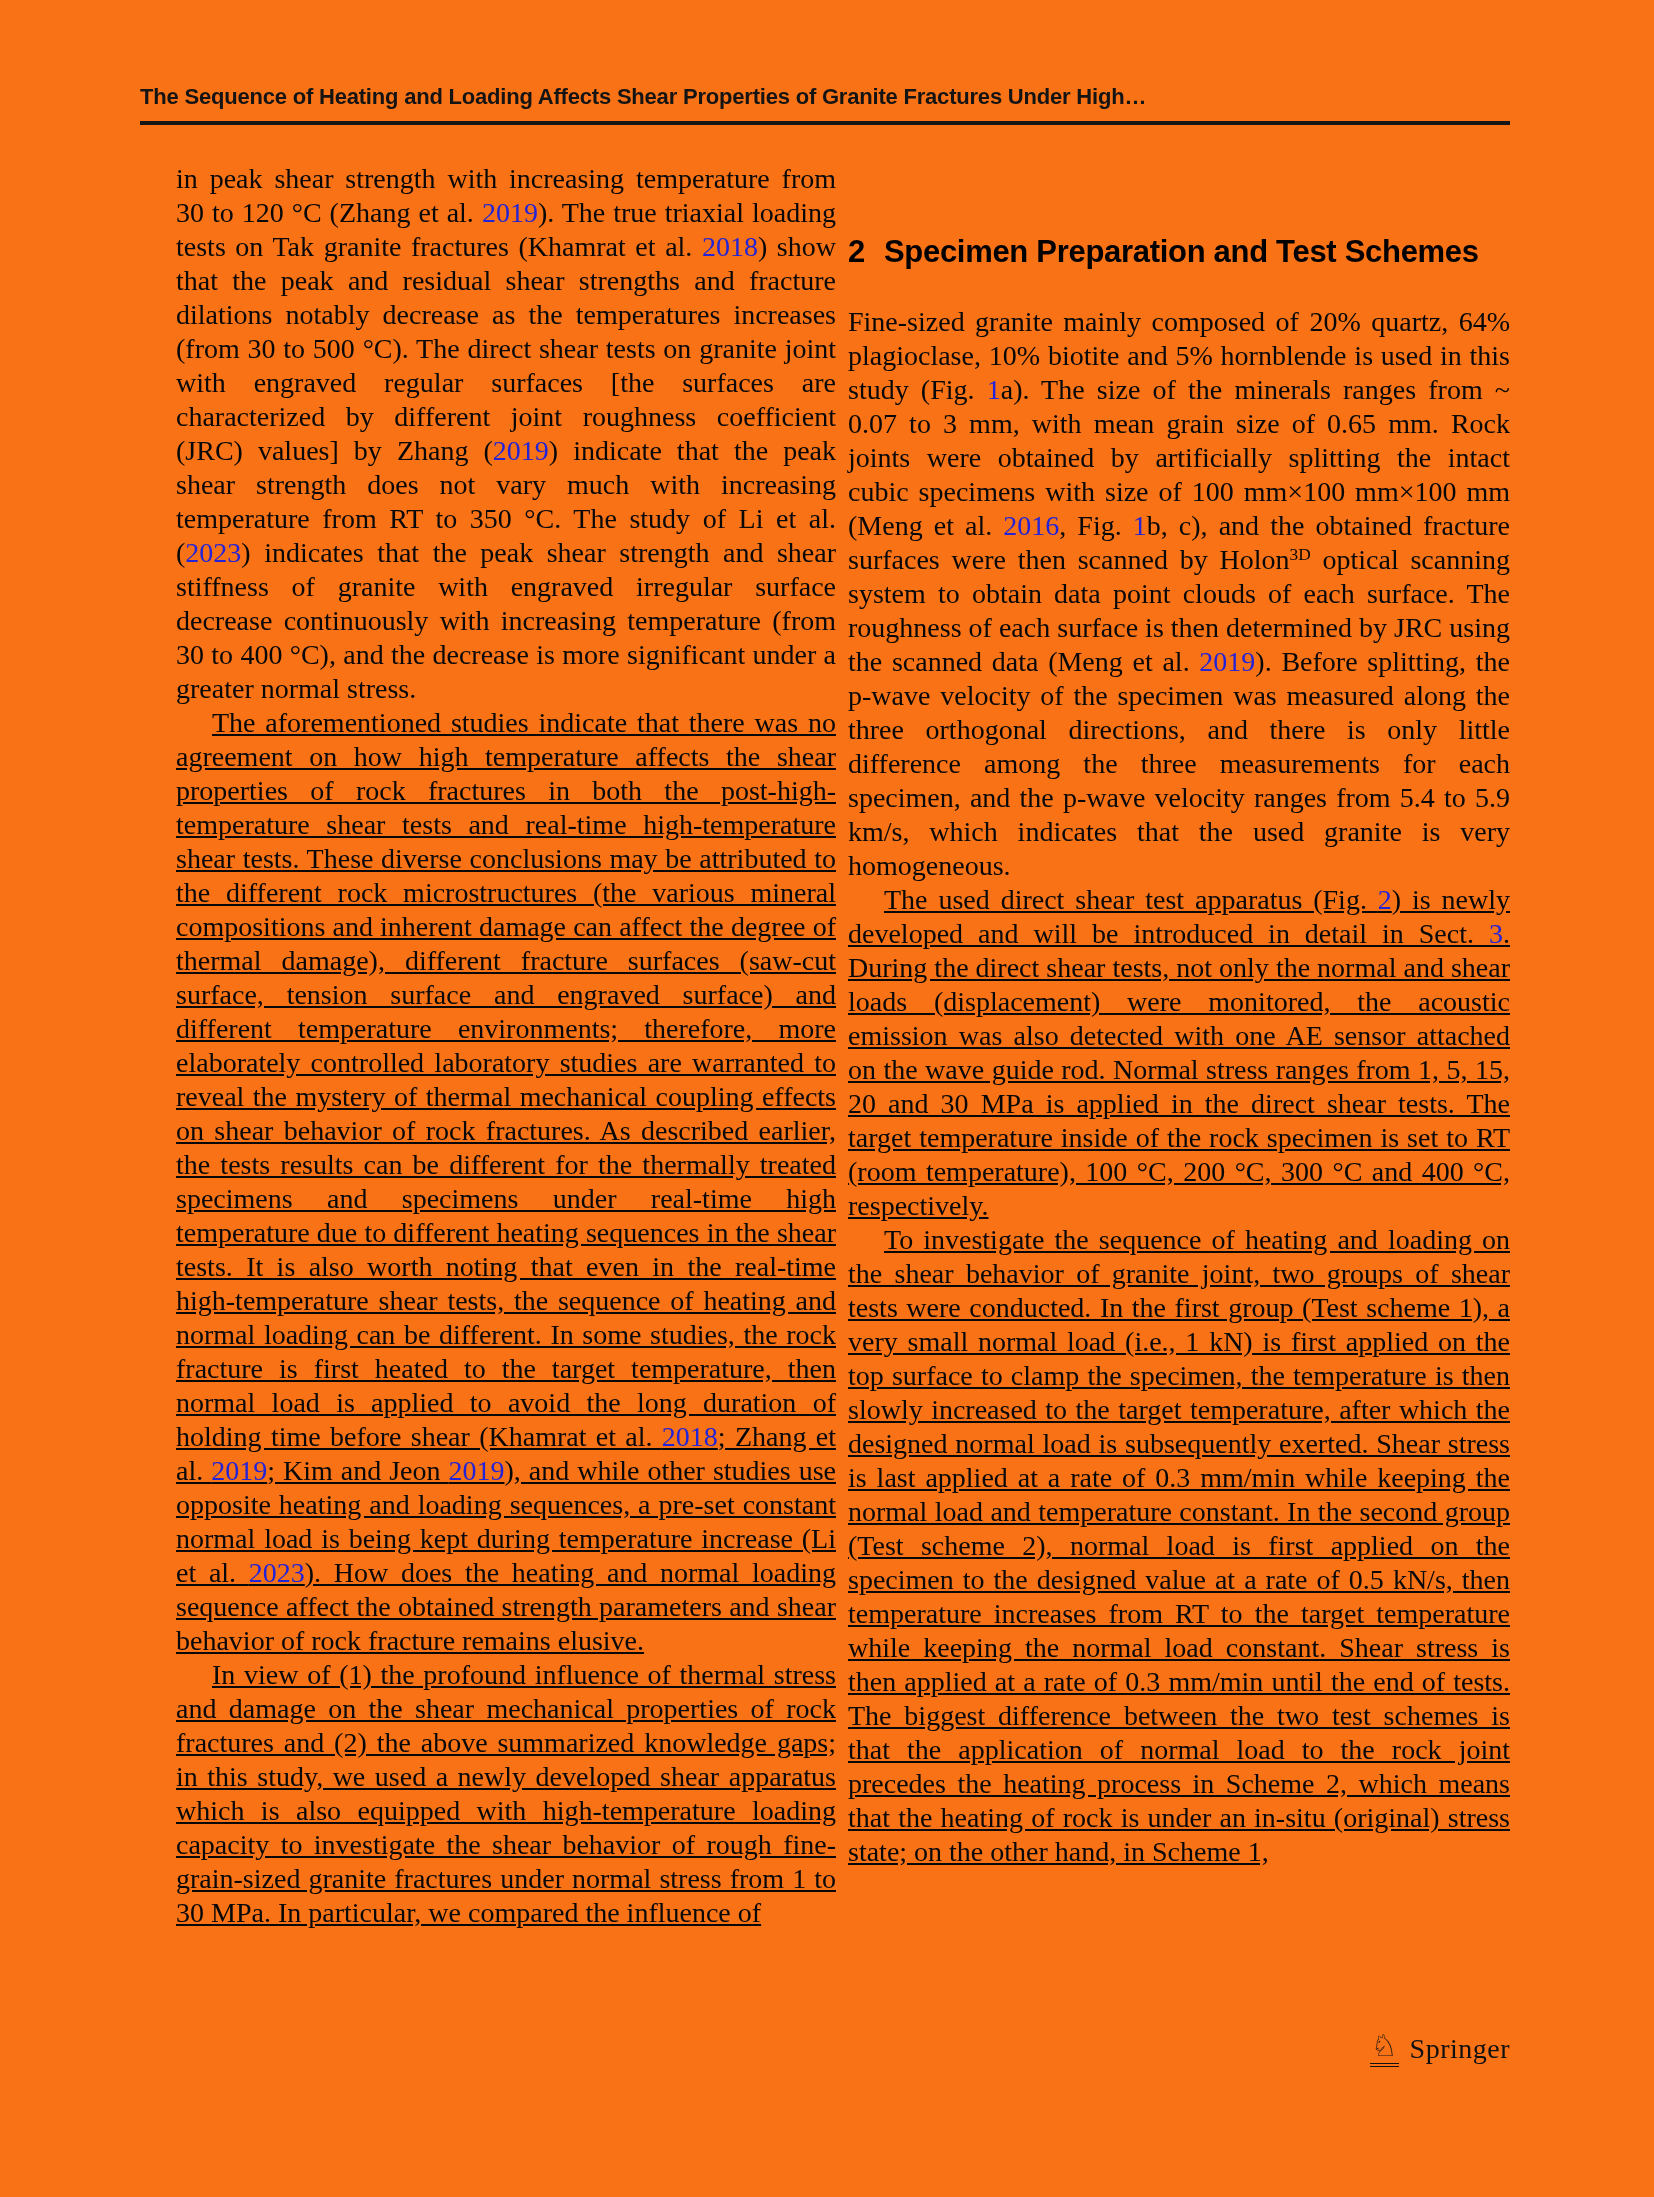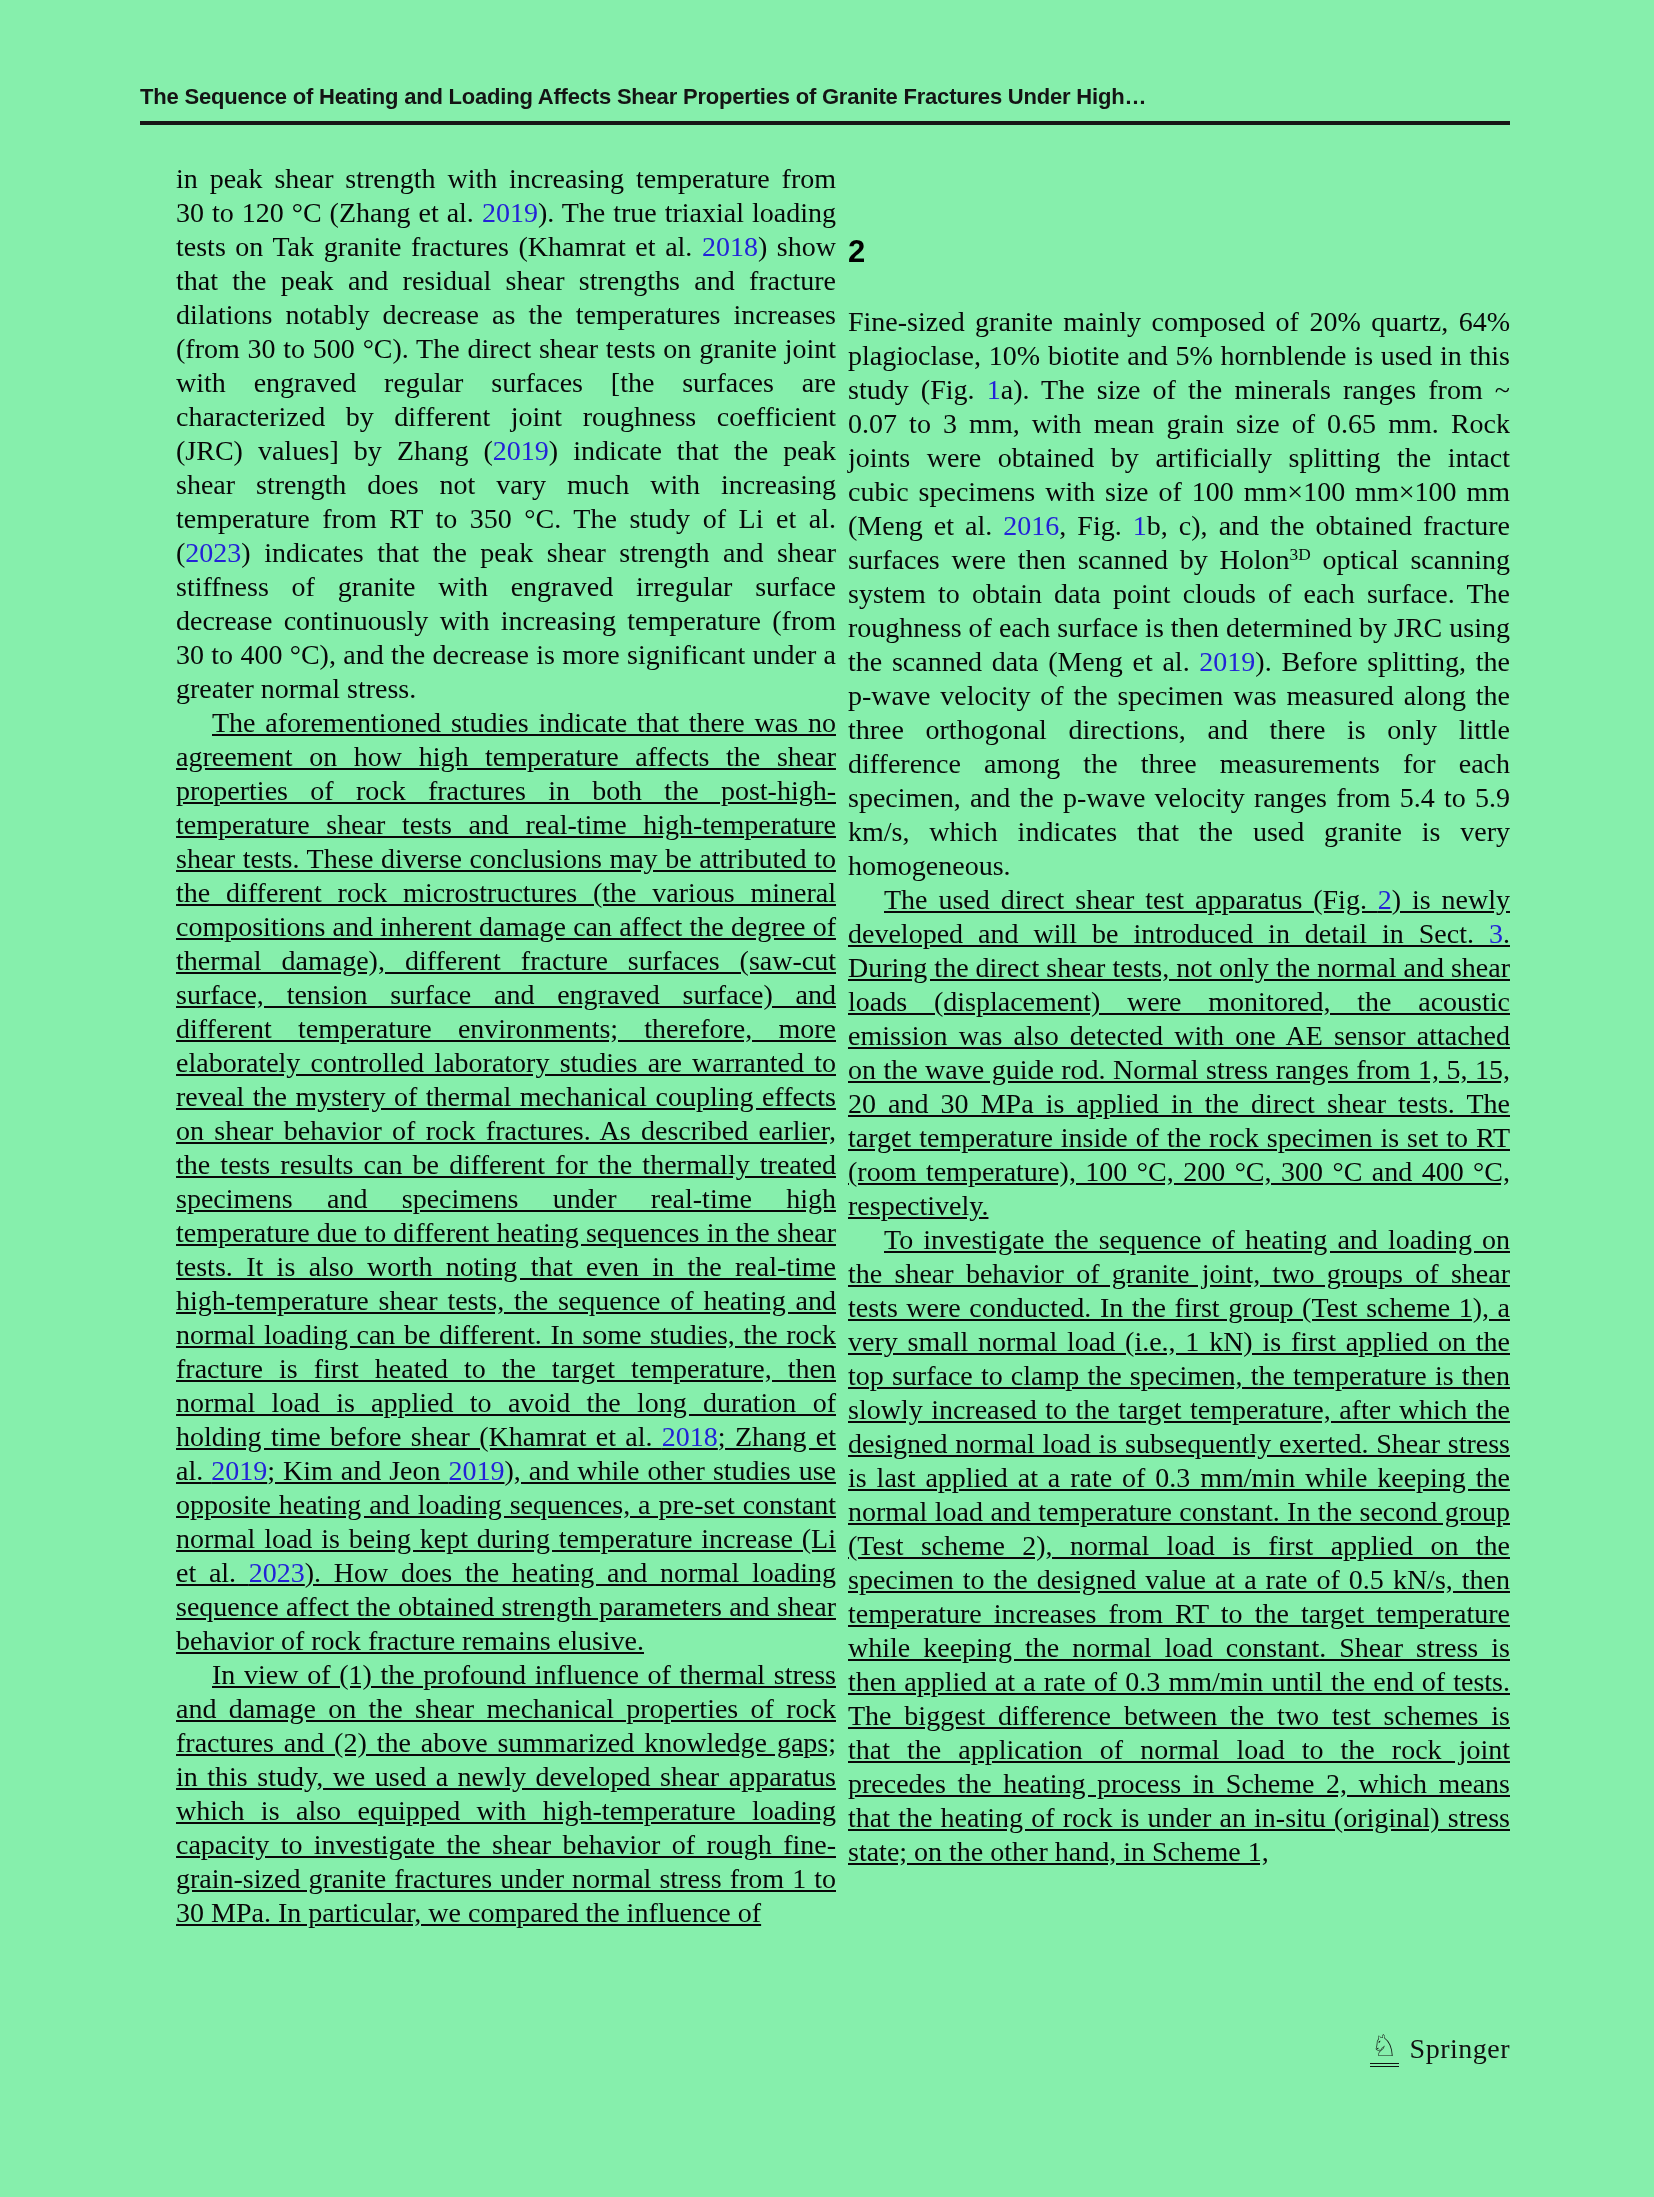--- a/index.html
+++ b/index.html
@@ -4,21 +4,21 @@
 <style>
   html, body {
     margin: 0;
     padding: 0;
     background: #ffffff;
   }
   .page {
     position: relative;
     width: 1654px;
     height: 2197px;
-    background: #86efac;
+    background: #f97316;
     overflow: hidden;
     font-family: "Liberation Serif", serif;
     color: #080808;
   }
   .running-title {
     position: absolute;
     left: 140px;
     top: 84px;
     width: 1370px;
     font-family: "Liberation Sans", sans-serif;
@@ -105,20 +105,21 @@
         <p class="body-par"><span>in peak shear strength with increasing temperature from 30 to 120 °C (Zhang et al. </span><span class="cite">2019</span><span>). The true triaxial loading tests on Tak granite fractures (Khamrat et al. </span><span class="cite">2018</span><span>) show that the peak and residual shear strengths and fracture dilations notably decrease as the temperatures increases (from 30 to 500 °C). The direct shear tests on granite joint with engraved regular surfaces [the surfaces are characterized by different joint roughness coefficient (JRC) values] by Zhang (</span><span class="cite">2019</span><span>) indicate that the peak shear strength does not vary much with increasing temperature from RT to 350 °C. The study of Li et al. (</span><span class="cite">2023</span><span>) indicates that the peak shear strength and shear stiffness of granite with engraved irregular surface decrease continuously with increasing temperature (from 30 to 400 °C), and the decrease is more significant under a greater normal stress.</span></p>
         <p class="body-par indent"><span>The aforementioned studies indicate that there was no agreement on how high temperature affects the shear properties of rock fractures in both the post-high-temperature shear tests and real-time high-temperature shear tests. These diverse conclusions may be attributed to the different rock microstructures (the various mineral compositions and inherent damage can affect the degree of thermal damage), different fracture surfaces (saw-cut surface, tension surface and engraved surface) and different temperature environments; therefore, more elaborately controlled laboratory studies are warranted to reveal the mystery of thermal mechanical coupling effects on shear behavior of rock fractures. As described earlier, the tests results can be different for the thermally treated specimens and specimens under real-time high temperature due to different heating sequences in the shear tests. It is also worth noting that even in the real-time high-temperature shear tests, the sequence of heating and normal loading can be different. In some studies, the rock fracture is first heated to the target temperature, then normal load is applied to avoid the long duration of holding time before shear (Khamrat et al. </span><span class="cite">2018</span><span>; Zhang et al. </span><span class="cite">2019</span><span>; Kim and Jeon </span><span class="cite">2019</span><span>), and while other studies use opposite heating and loading sequences, a pre-set constant normal load is being kept during temperature increase (Li et al. </span><span class="cite">2023</span><span>). How does the heating and normal loading sequence affect the obtained strength parameters and shear behavior of rock fracture remains elusive.</span></p>
         <p class="body-par indent"><span>In view of (1) the profound influence of thermal stress and damage on the shear mechanical properties of rock fractures and (2) the above summarized knowledge gaps; in this study, we used a newly developed shear apparatus which is also equipped with high-temperature loading capacity to investigate the shear behavior of rough fine-grain-sized granite fractures under normal stress from 1 to 30 MPa. In particular, we compared the influence of</span></p>
       </div>
   </div>
 
   <div class="col col-right">
 
     <h2 class="section-heading">
       <span>2</span>
+      <span>Specimen Preparation and Test Schemes</span>
     </h2>
 
     <div>
         <p class="body-par"><span>Fine-sized granite mainly composed of 20% quartz, 64% plagioclase, 10% biotite and 5% hornblende is used in this study (Fig. </span><span class="cite">1</span><span>a). The size of the minerals ranges from ~ 0.07 to 3 mm, with mean grain size of 0.65 mm. Rock joints were obtained by artificially splitting the intact cubic specimens with size of 100 mm×100 mm×100 mm (Meng et al. </span><span class="cite">2016</span><span>, Fig. </span><span class="cite">1</span><span>b, c), and the obtained fracture surfaces were then scanned by Holon</span><span class="sup">3D</span><span> optical scanning system to obtain data point clouds of each surface. The roughness of each surface is then determined by JRC using the scanned data (Meng et al. </span><span class="cite">2019</span><span>). Before splitting, the p-wave velocity of the specimen was measured along the three orthogonal directions, and there is only little difference among the three measurements for each specimen, and the p-wave velocity ranges from 5.4 to 5.9 km/s, which indicates that the used granite is very homogeneous.</span></p>
         <p class="body-par indent"><span>The used direct shear test apparatus (Fig. </span><span class="cite">2</span><span>) is newly developed and will be introduced in detail in Sect. </span><span class="cite">3</span><span>. During the direct shear tests, not only the normal and shear loads (displacement) were monitored, the acoustic emission was also detected with one AE sensor attached on the wave guide rod. Normal stress ranges from 1, 5, 15, 20 and 30 MPa is applied in the direct shear tests. The target temperature inside of the rock specimen is set to RT (room temperature), 100 °C, 200 °C, 300 °C and 400 °C, respectively.</span></p>
         <p class="body-par indent"><span>To investigate the sequence of heating and loading on the shear behavior of granite joint, two groups of shear tests were conducted. In the first group (Test scheme 1), a very small normal load (i.e., 1 kN) is first applied on the top surface to clamp the specimen, the temperature is then slowly increased to the target temperature, after which the designed normal load is subsequently exerted. Shear stress is last applied at a rate of 0.3 mm/min while keeping the normal load and temperature constant. In the second group (Test scheme 2), normal load is first applied on the specimen to the designed value at a rate of 0.5 kN/s, then temperature increases from RT to the target temperature while keeping the normal load constant. Shear stress is then applied at a rate of 0.3 mm/min until the end of tests. The biggest difference between the two test schemes is that the application of normal load to the rock joint precedes the heating process in Scheme 2, which means that the heating of rock is under an in-situ (original) stress state; on the other hand, in Scheme 1,</span></p>
       </div>
   </div>
 
   <div class="footer-logo">

